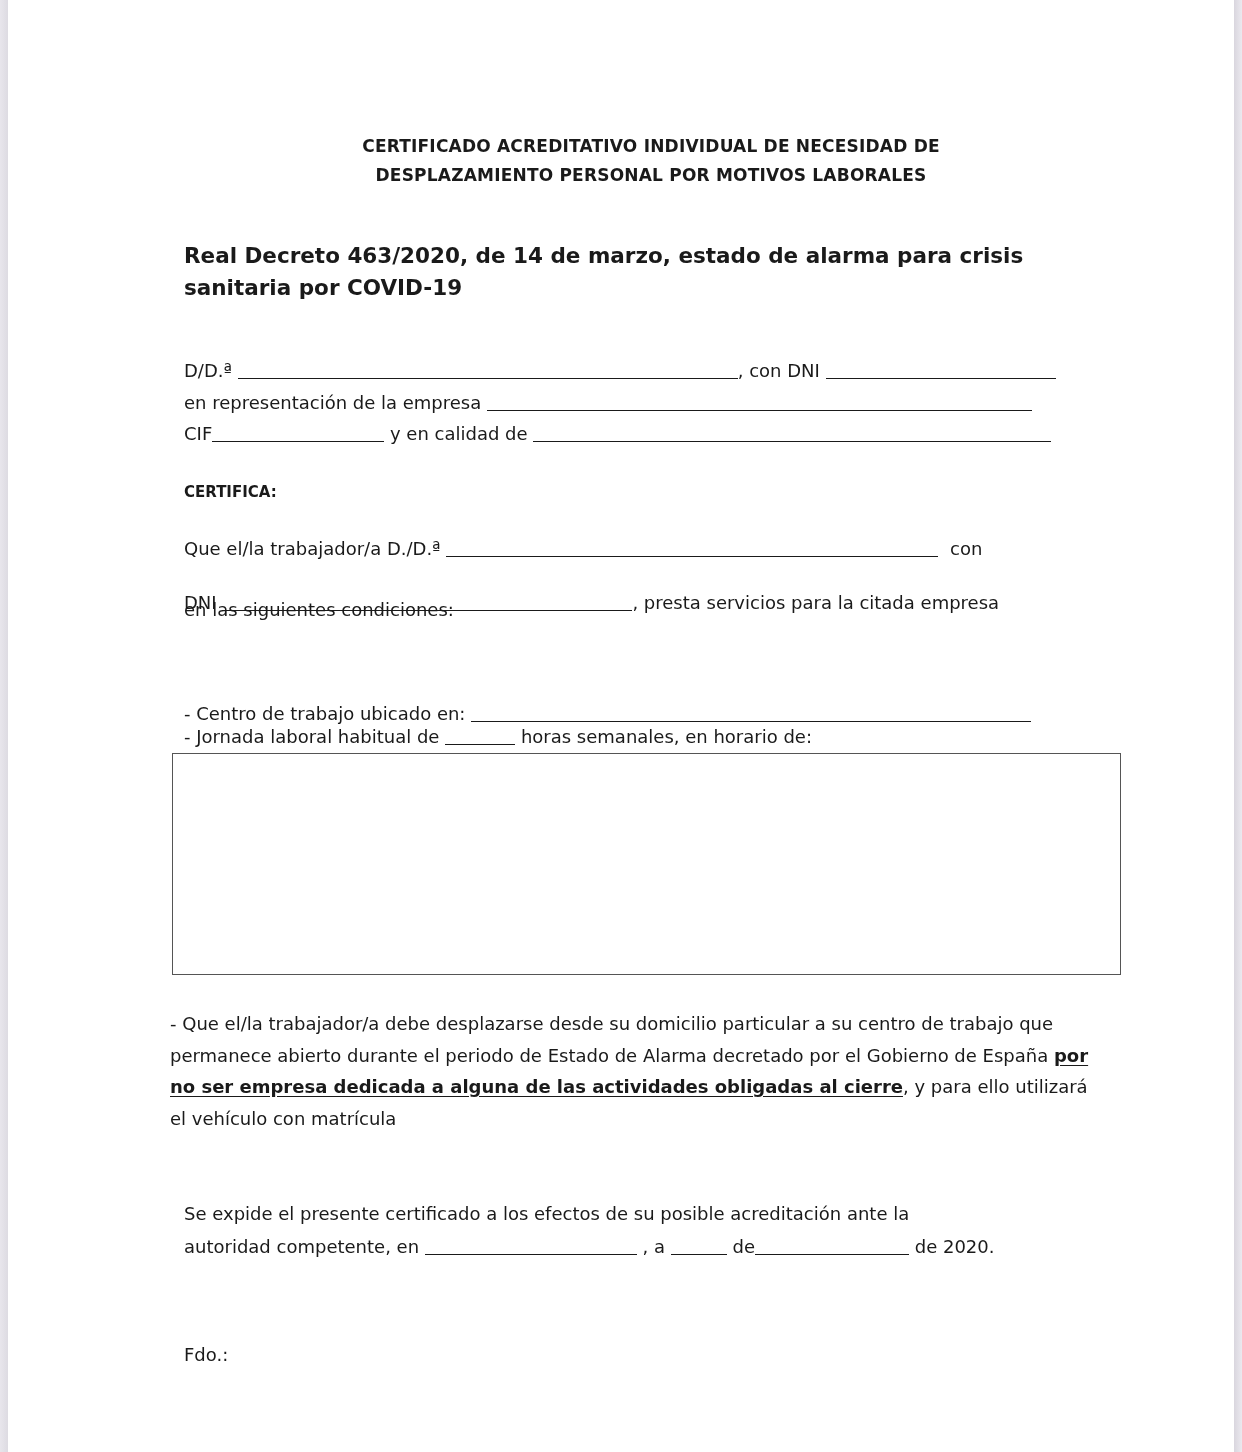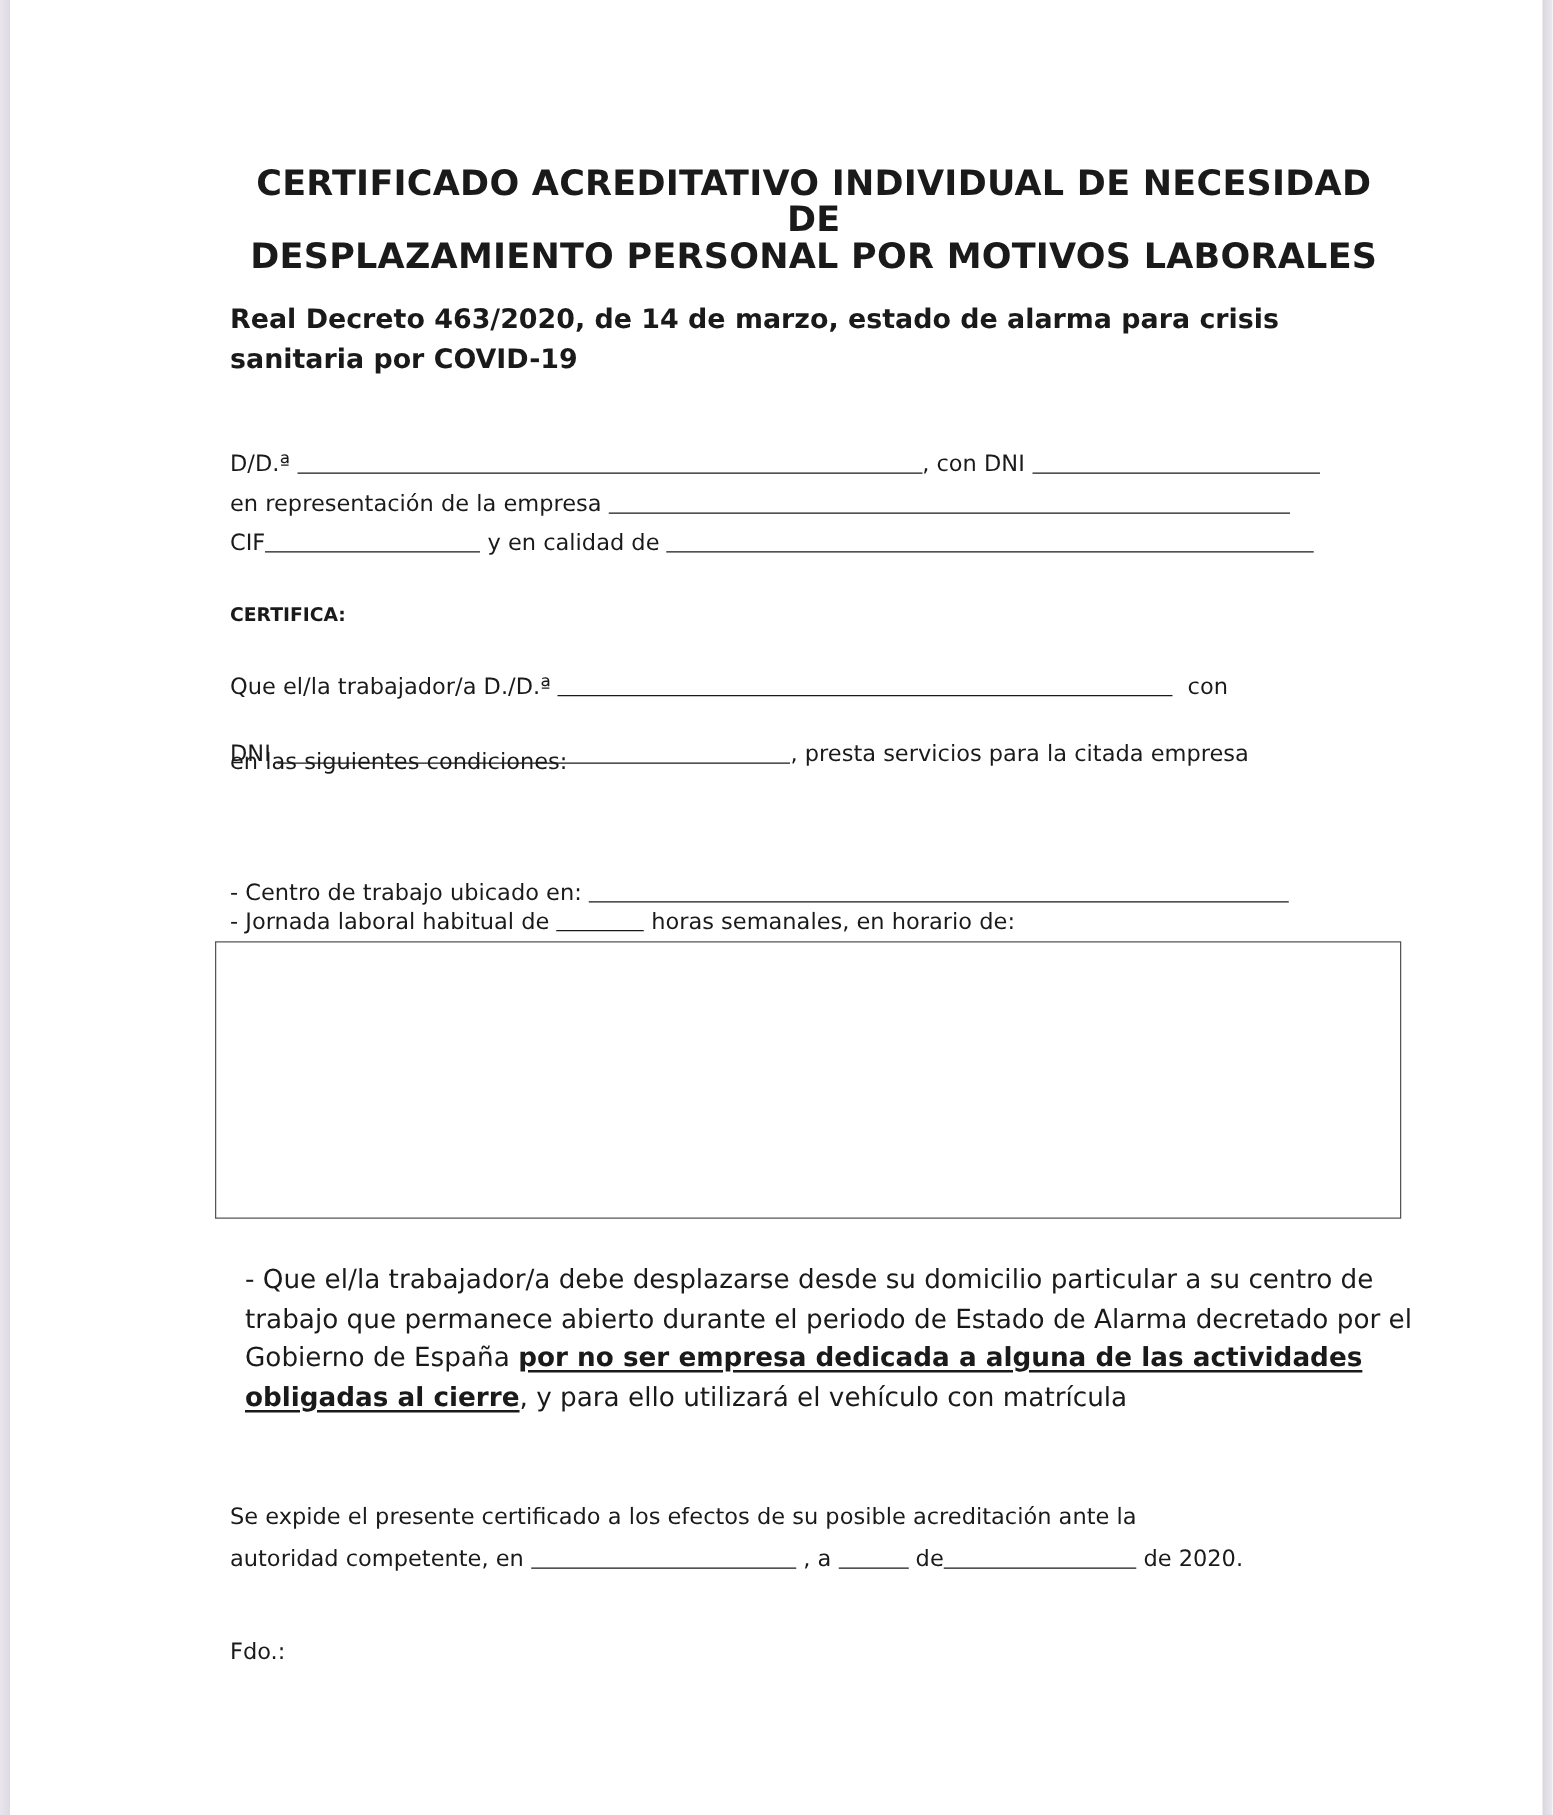--- a/index.html
+++ b/index.html
@@ -13,42 +13,42 @@
     position: absolute; left: 0; top: 0; width: 8px; height: 1452px;
     background: linear-gradient(to right, #e8e6ec, #dddbe2);
   }
   .edge-right {
     position: absolute; left: 1234px; top: 0; width: 8px; height: 1452px;
     background: linear-gradient(to right, #d9d6de, #ebe9ef);
   }
   .page { position: absolute; left: 0; top: 0; width: 1242px; height: 1452px; }
   .title {
     position: absolute; left: 184px; width: 934px; top: 132px;
-    text-align: center; font-weight: bold; font-size: 28px; line-height: 29px;
+    text-align: center; font-weight: bold; font-size: 17px; line-height: 29px;
     letter-spacing: 0.2px;
   }
   .decree {
     position: absolute; left: 184px; width: 940px; top: 240px;
     font-weight: bold; font-size: 21.5px; line-height: 32px;
   }
   .line {
     position: absolute; left: 184px; font-size: 18px; line-height: 28px;
     white-space: nowrap;
   }
   .blank {
     display: inline-block; border-bottom: 1.5px solid #1a1a1a; height: 20px;
     vertical-align: baseline; position: relative; top: 2px;
   }
   .certifica { position: absolute; left: 184px; top: 478px; font-weight: bold; font-size: 15px; line-height: 28px; }
   .schedule-box {
     position: absolute; left: 172px; top: 753px; width: 947px; height: 220px;
     border: 1.5px solid #555; background: #fff;
   }
   .para {
-    position: absolute; left: 196px; width: 935px; font-size: 21px; line-height: 31.5px;
+    position: absolute; left: 170px; width: 935px; font-size: 18px; line-height: 31.5px;
   }
   .bu { font-weight: bold; text-decoration: underline; text-underline-offset: 3px; }
 </style>
 </head>
 <body>
 
 <div class="edge-left"></div>
 <div class="edge-right"></div>
 
 <div class="page">
@@ -111,14 +111,14 @@
   <div class="line" style="top:1200px;">Se expide el presente certificado a los efectos de su posible acreditación ante la</div>
   <div class="line" style="top:1232px;">
     <span>autoridad competente, en</span>
     <span class="blank" style="width:212px;"></span>
     <span>, a</span>
     <span class="blank" style="width:56px;"></span>
     <span>de</span><span class="blank" style="width:154px;"></span>
     <span>de 2020.</span>
   </div>
 
-  <div class="line" style="top:1308px;">Fdo.:</div>
+  <div class="line" style="top:1341px;">Fdo.:</div>
 </div>
 
 </body></html>

